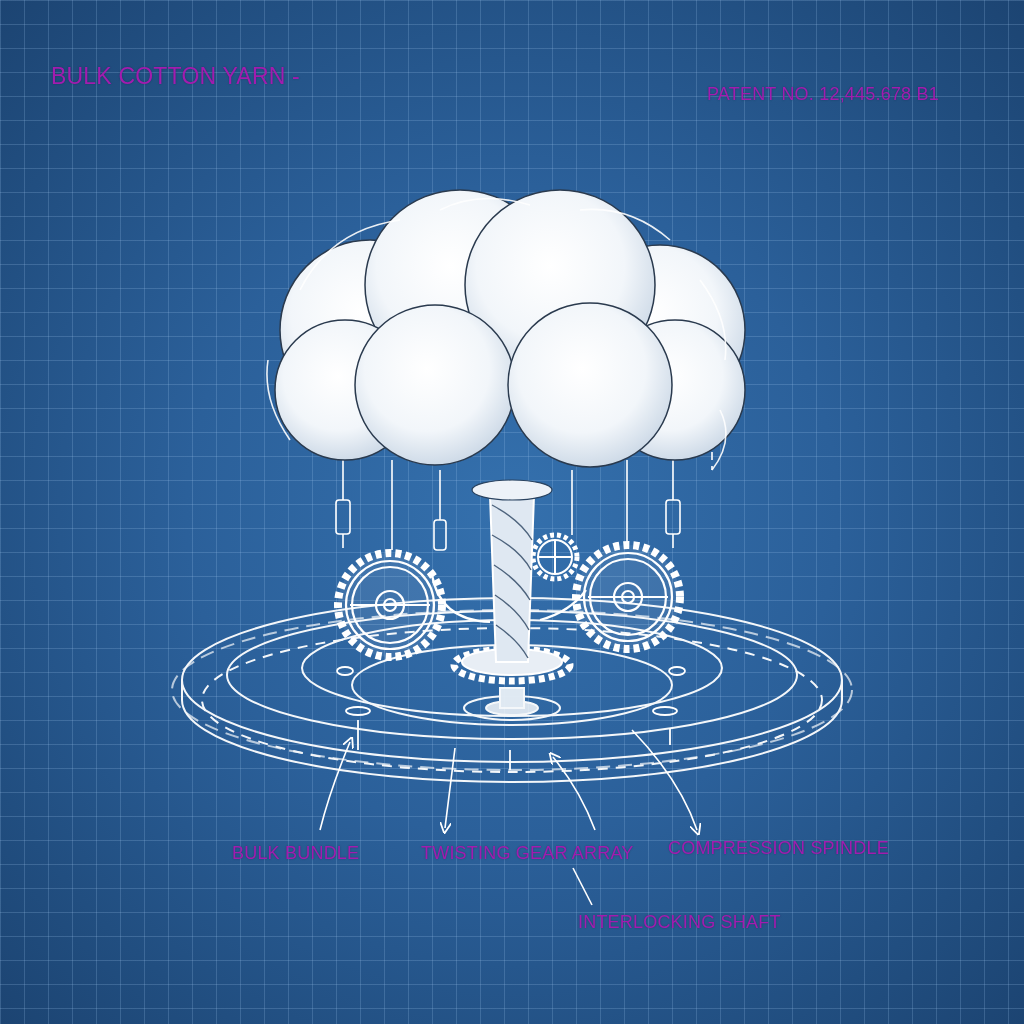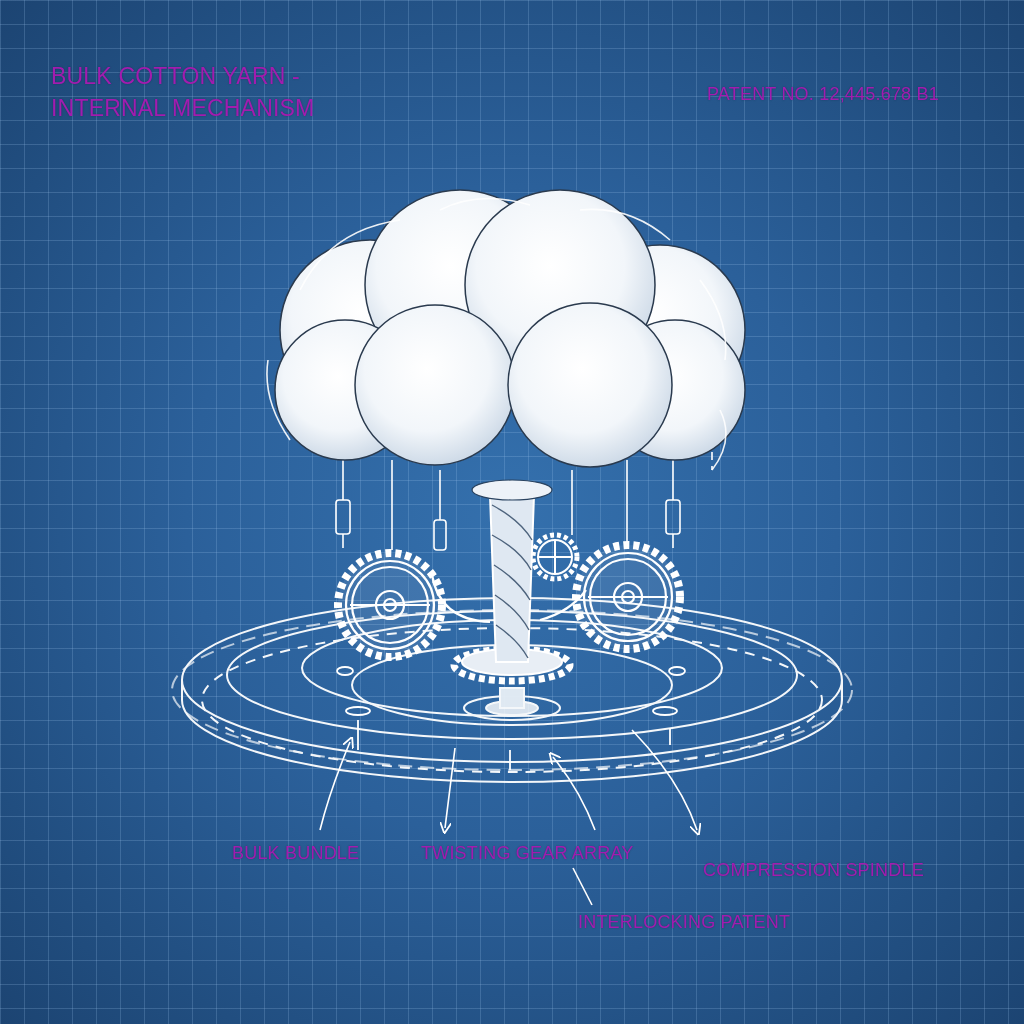--- a/index.html
+++ b/index.html
@@ -19,32 +19,31 @@
   .text {
     position: absolute; color: #a21caf; letter-spacing: 0.2px;
     text-shadow: 0 0 2px rgba(0,0,0,0.25);
     white-space: nowrap;
   }
   .title { left: 51px; top: 60px; font-size: 23px; line-height: 32px; }
   .patent { left: 707px; top: 62px; font-size: 18px; margin-top: 22px; }
   .label { font-size: 18px; }
   .lbl-fiber { left: 232px; top: 843px; }
   .lbl-gear { left: 421px; top: 843px; }
-  .lbl-spindle { left: 668px; top: 860px; margin-left: 35px; }
+  .lbl-spindle { left: 668px; top: 838px; }
   .lbl-shaft { left: 578px; top: 912px; }
   svg.art { position: absolute; left: 0; top: 0; }
 </style>
 </head>
 <body>
 
 <div class="grid"></div>
 
 <div class="text title">
   <div>BULK COTTON YARN -</div>
-  <div>INTERNAL MECHANISM</div>
 </div>
 <div class="text patent">PATENT NO. 12,445.678 B1</div>
 
 <svg class="art" width="1024" height="1024" viewBox="0 0 1024 1024">
   <defs>
     <radialGradient id="puff" cx="45%" cy="40%" r="60%">
       <stop offset="0%" stop-color="#ffffff"></stop>
       <stop offset="65%" stop-color="#f2f6fa"></stop>
       <stop offset="100%" stop-color="#cfdbe8"></stop>
     </radialGradient>
@@ -156,13 +155,13 @@
     <path d="M455,748 L445,828" marker-end="url(#arrow)"></path>
     <path d="M595,830 Q580,790 553,757" marker-end="url(#arrow)"></path>
     <path d="M632,730 Q680,780 697,830" marker-end="url(#arrow)"></path>
     <path d="M573,868 L592,905"></path>
   </g>
 </svg>
 
 <div class="text label lbl-fiber">BULK BUNDLE</div>
 <div class="text label lbl-gear">TWISTING GEAR ARRAY</div>
 <div class="text label lbl-spindle">COMPRESSION SPINDLE</div>
-<div class="text label lbl-shaft">INTERLOCKING PATENT</div>
+<div class="text label lbl-shaft">INTERLOCKING SHAFT</div>
 
 </body></html>

